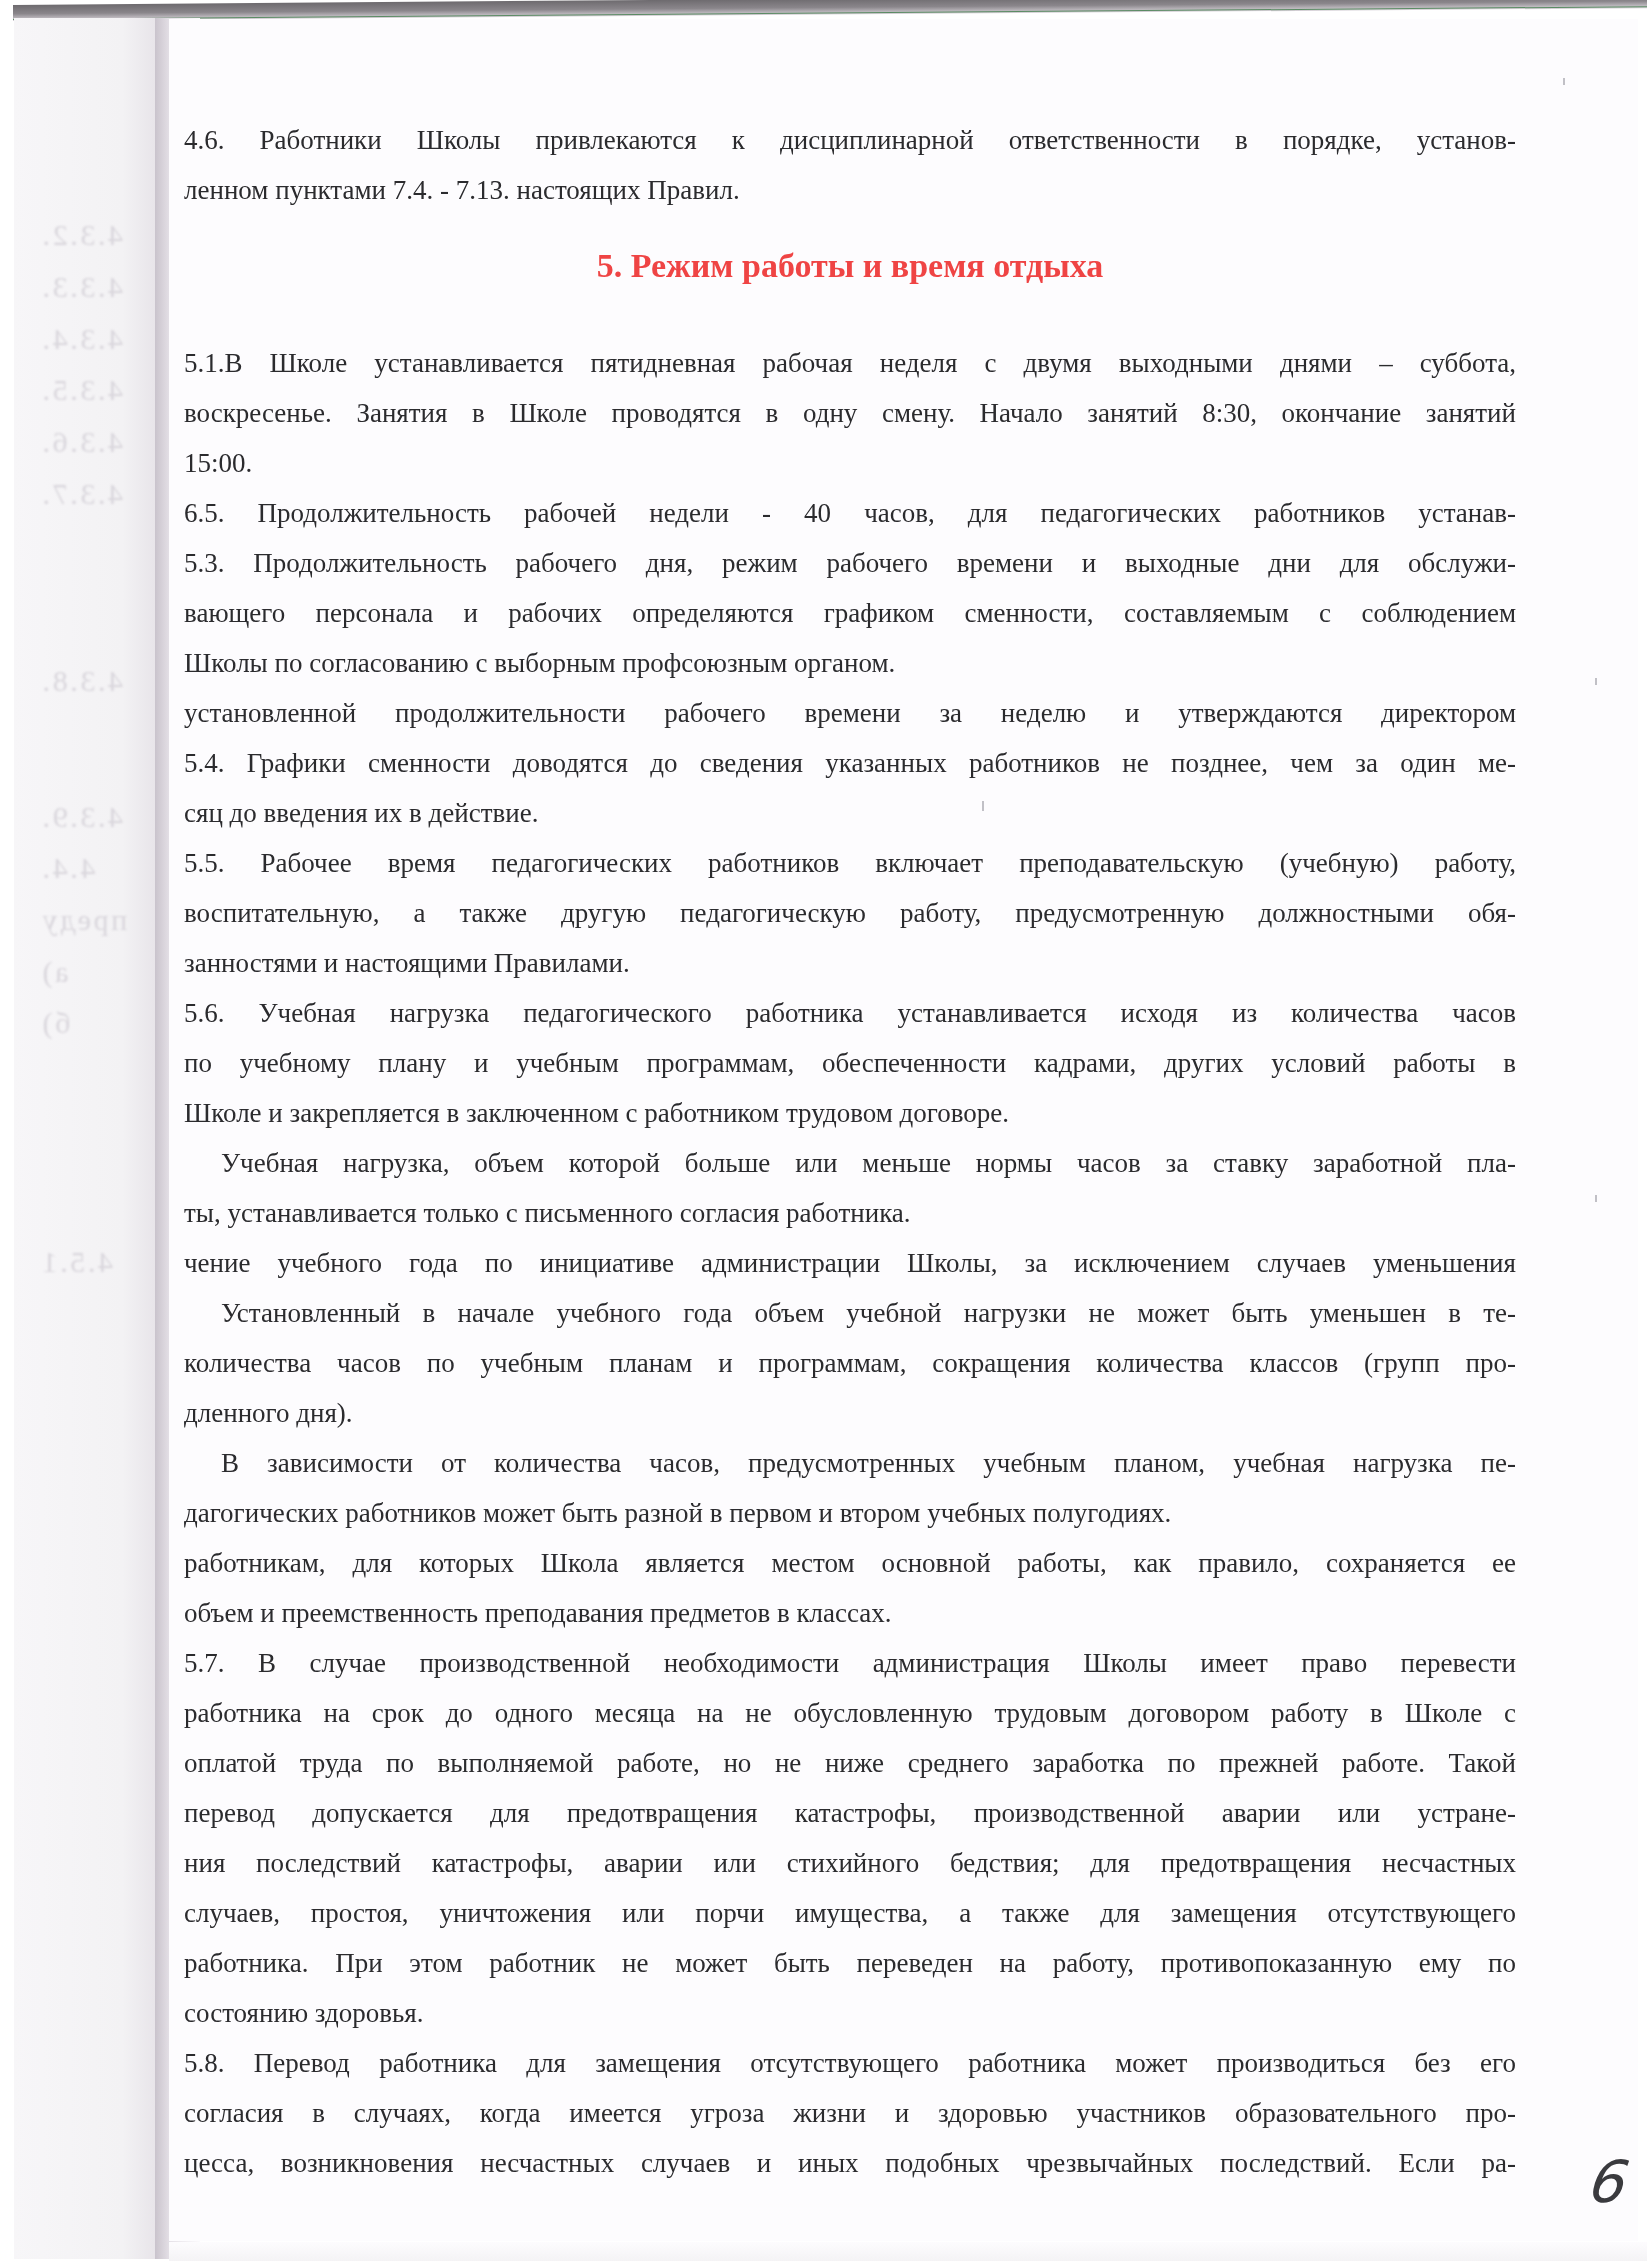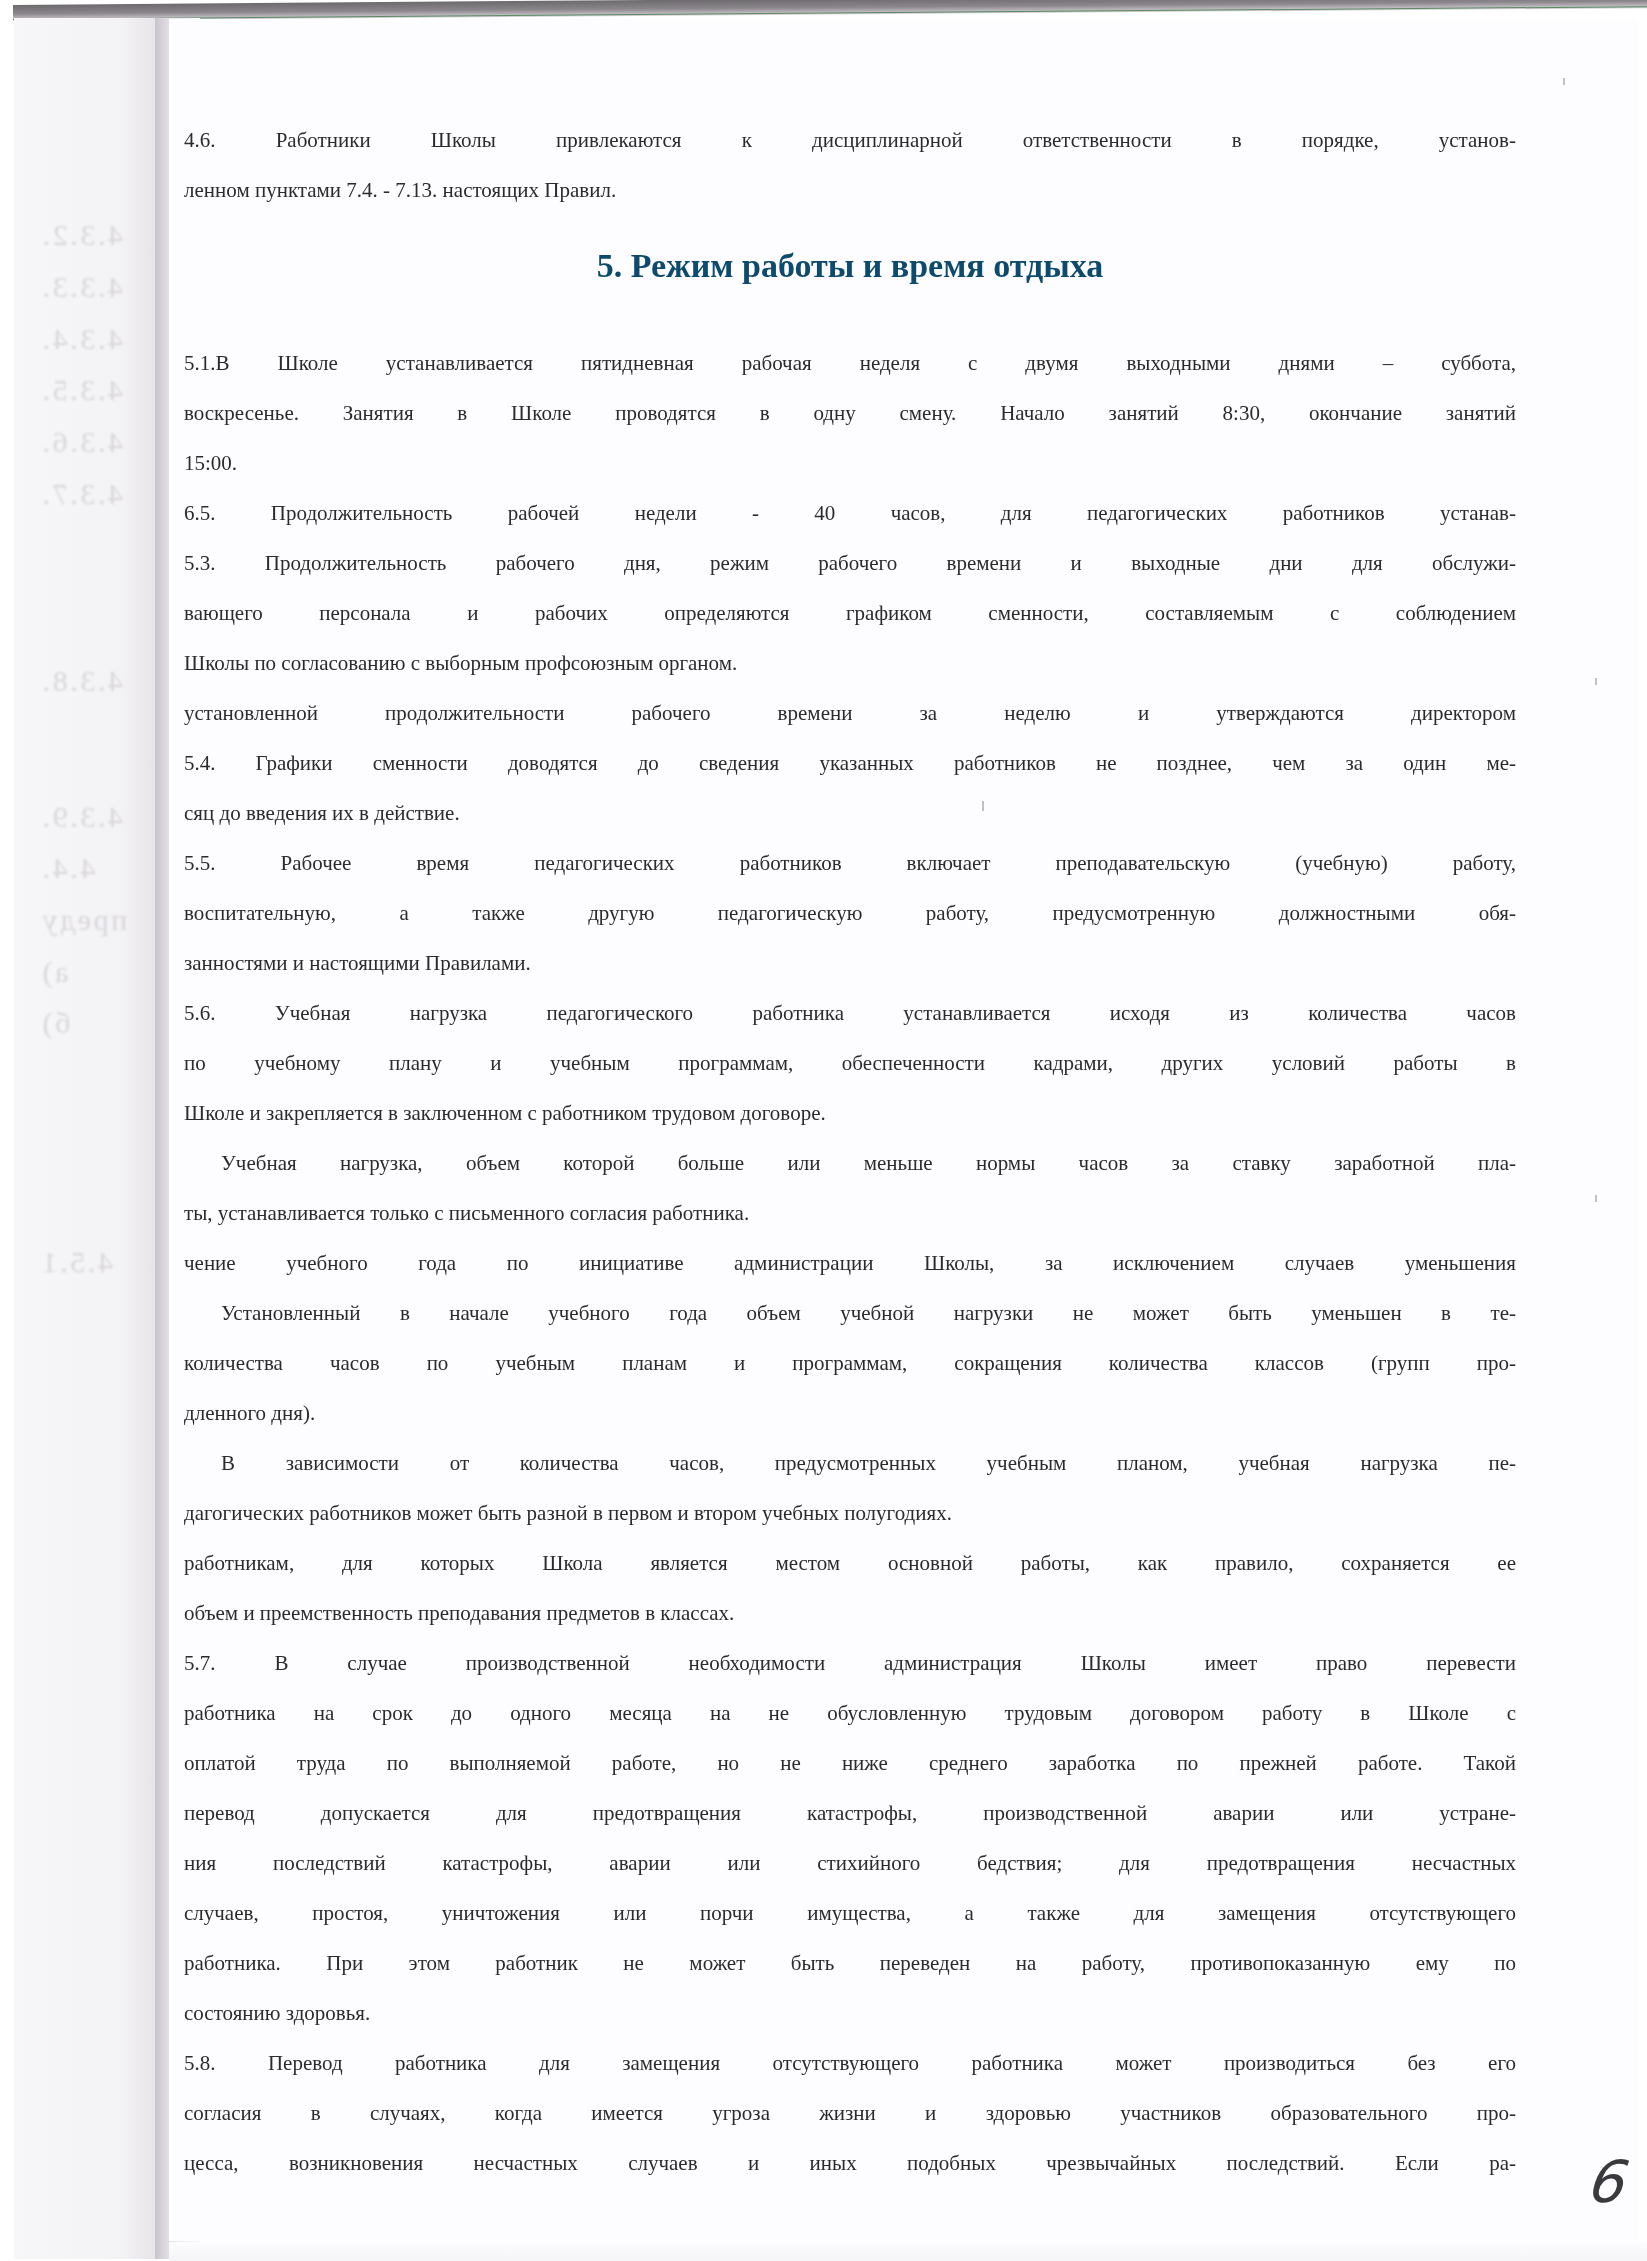--- a/index.html
+++ b/index.html
@@ -64,21 +64,21 @@
       background: #fdfcfe;
     }
     .content {
       position: absolute;
       left: 184px;
       top: 115px;
       width: 1332px;
     }
     .line {
       display: block;
-      font-size: 21px;
+      font-size: 27px;
       line-height: 50px;
       height: 50px;
       white-space: nowrap;
       text-align: justify;
       text-align-last: justify;
       overflow: hidden;
     }
     .line.end {
       text-align: right;
       text-align-last: left;
@@ -86,21 +86,21 @@
     .line.indent {
       padding-left: 37px;
     }
     .heading {
       display: block;
       text-align: center;
       font-size: 34px;
       line-height: 50px;
       height: 50px;
       margin: 26px 0 47px 0;
-      color: #0c4a6e;
+      color: #ef4444;
     }
     .page-number {
       position: absolute;
       right: 19.4px;
       bottom: 45px;
       font-family: "DejaVu Sans", sans-serif;
       font-style: italic;
       font-weight: 300;
       font-size: 58px;
       color: #3a3a3e;

